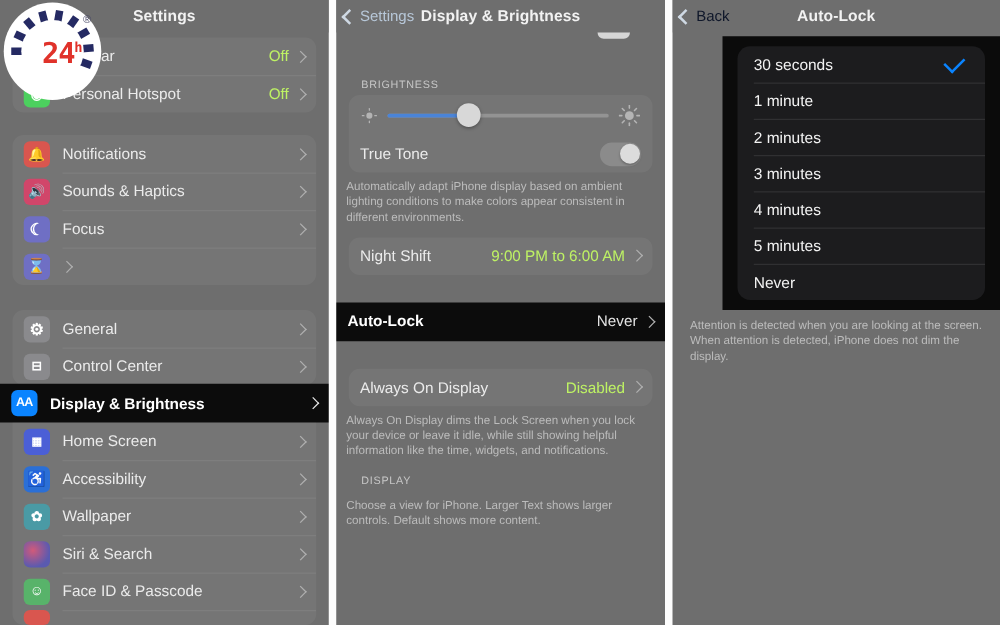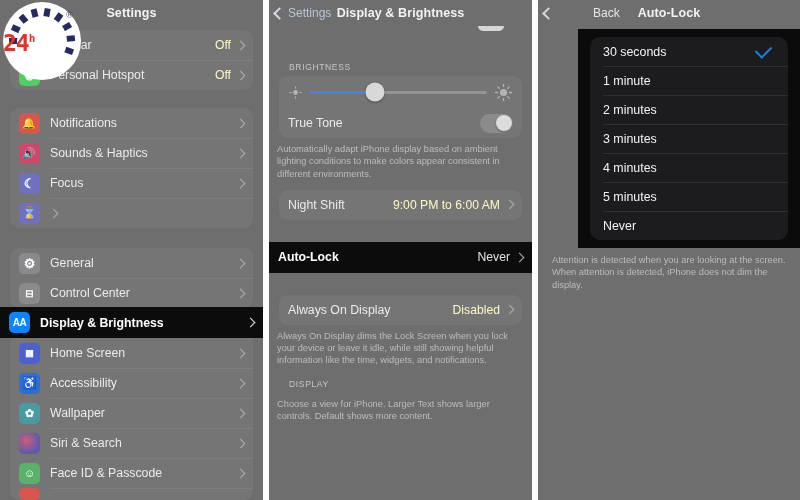--- a/index.html
+++ b/index.html
@@ -59,21 +59,21 @@
   }
   .nav-back .chev {
     display: inline-block;
     width: 7px; height: 7px;
     border-left: 2px solid #cfd9e4;
     border-bottom: 2px solid #cfd9e4;
     transform: rotate(45deg);
     margin-right: 2px;
   }
   .nav-back-label { color:#b7c7d8; font-size:12px; }
-  .nav-back-label.bright { color:#e5e5e5;margin-left:36px; }
+  .nav-back-label.bright { color:#0f172a; }
 
   
   .block {
     margin: 0 10px;
     border-radius: 9px;
     background: rgba(255,255,255,0.055);
     overflow: hidden;
   }
   .row {
     position: relative;
@@ -91,21 +91,21 @@
     background: rgba(255,255,255,0.07);
   }
   .row-label {
     font-size: 12.3px;
     color: #ebebeb;
     flex: 1;
     white-space: nowrap;
   }
   .row-value {
     font-size: 12.2px;
-    color: #fef9c3;
+    color: #bef264;
     margin-right: 6px;
     white-space: nowrap;
   }
   .chevron {
     width: 6px; height: 6px;
     border-top: 1.6px solid #c3c3c3;
     border-right: 1.6px solid #c3c3c3;
     transform: rotate(45deg);
     flex: 0 0 auto;
     opacity: .75;
@@ -268,21 +268,21 @@
   .wm-reg {
     position: absolute;
     right: 8px; top: 8px;
     font-size: 9px;
     color: #4a4a68;
   }
   .wm-text {
     position: absolute;
     left: 0; right: 16px;
     top: 28px;
-    text-align: left;
+    text-align: right;
     font-family: "DejaVu Sans Mono", monospace;
     font-size: 23px;
     font-weight: 700;
     color: #e0322a;
     letter-spacing: -1px;
   }
   .wm-text sup {
     font-size: 11px;
     color: #e0322a;
   }

